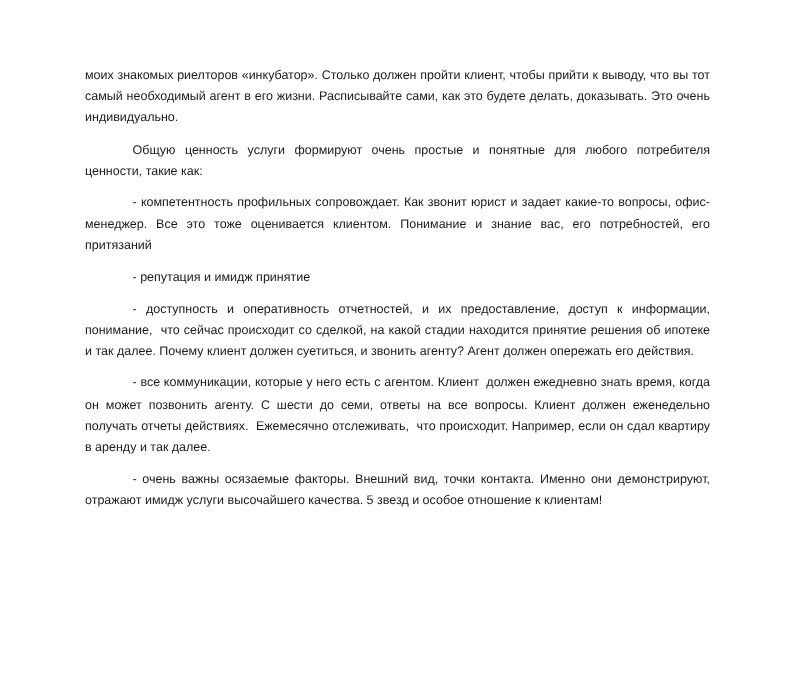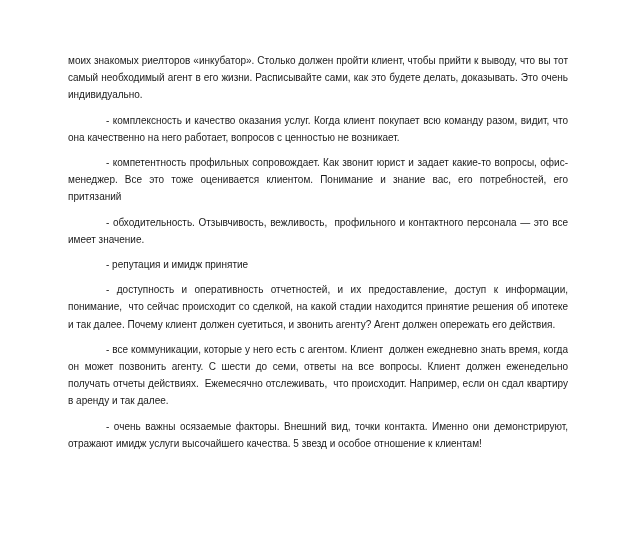--- a/index.html
+++ b/index.html
@@ -60,27 +60,26 @@
   }
 </style>
 </head>
 <body>
 
 <div class="page">
   <div class="doc-body">
 
     <p class="para cont">моих знакомых риелторов «инкубатор». Столько должен пройти клиент, чтобы прийти к выводу, что вы тот самый необходимый агент в его жизни. Расписывайте сами, как это будете делать, доказывать. Это очень индивидуально.</p>
 
+    <p class="para indent">Общую ценность услуги формируют очень простые и понятные для любого потребителя ценности, такие как:</p>
 
-    <p class="para indent">- комплексность и качество оказания услуг. Когда клиент покупает всю команду разом, видит, что она качественно на него работает, вопросов с ценностью не возникает.</p>
 
 
     <p class="para indent">- компетентность профильных сопровождает. Как звонит юрист и задает какие-то вопросы, офис-менеджер. Все это тоже оценивается клиентом. Понимание и знание вас, его потребностей, его притязаний</p>
 
-    <p class="para indent">- обходительность. Отзывчивость, вежливость,  профильного и контактного персонала — это все имеет значение.</p>
 
     <p class="para indent">- репутация и имидж принятие</p>
 
     <p class="para indent">- доступность и оперативность отчетностей, и их предоставление, доступ к информации, понимание,  что сейчас происходит со сделкой, на какой стадии находится принятие решения об ипотеке и так далее. Почему клиент должен суетиться, и звонить агенту? Агент должен опережать его действия.</p>
 
     <p class="para indent">- все коммуникации, которые у него есть с агентом. Клиент  должен ежедневно знать время, когда он может позвонить агенту. С шести до семи, ответы на все вопросы. Клиент должен еженедельно получать отчеты действиях.  Ежемесячно отслеживать,  что происходит. Например, если он сдал квартиру в аренду и так далее.</p>
 
     <p class="para indent">- очень важны осязаемые факторы. Внешний вид, точки контакта. Именно они демонстрируют, отражают имидж услуги высочайшего качества. 5 звезд и особое отношение к клиентам!</p>
 
   </div>

